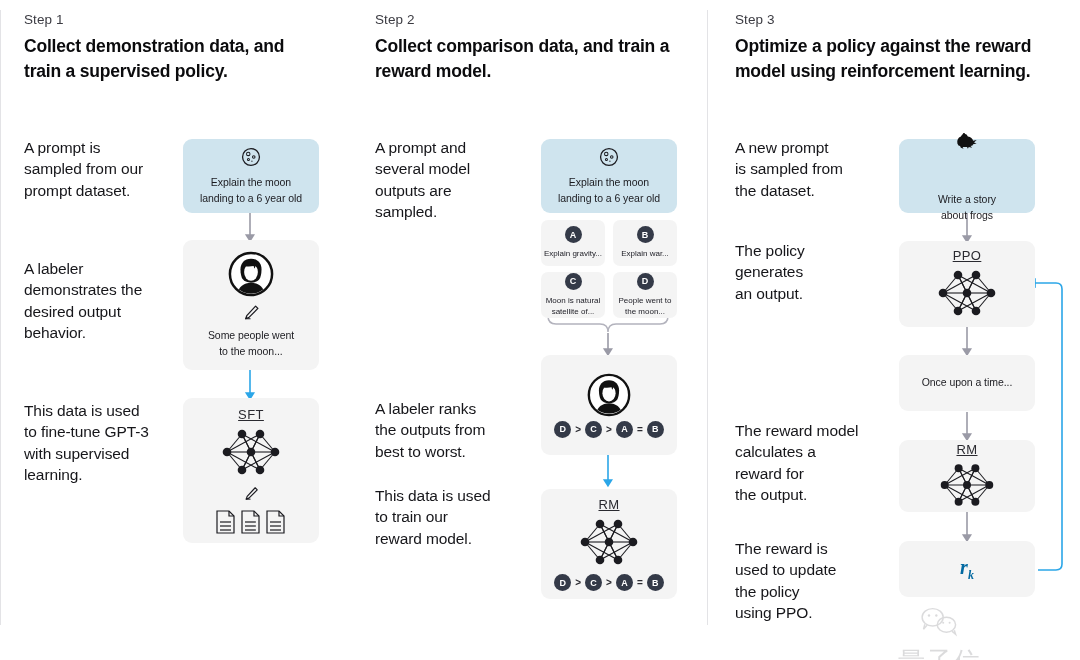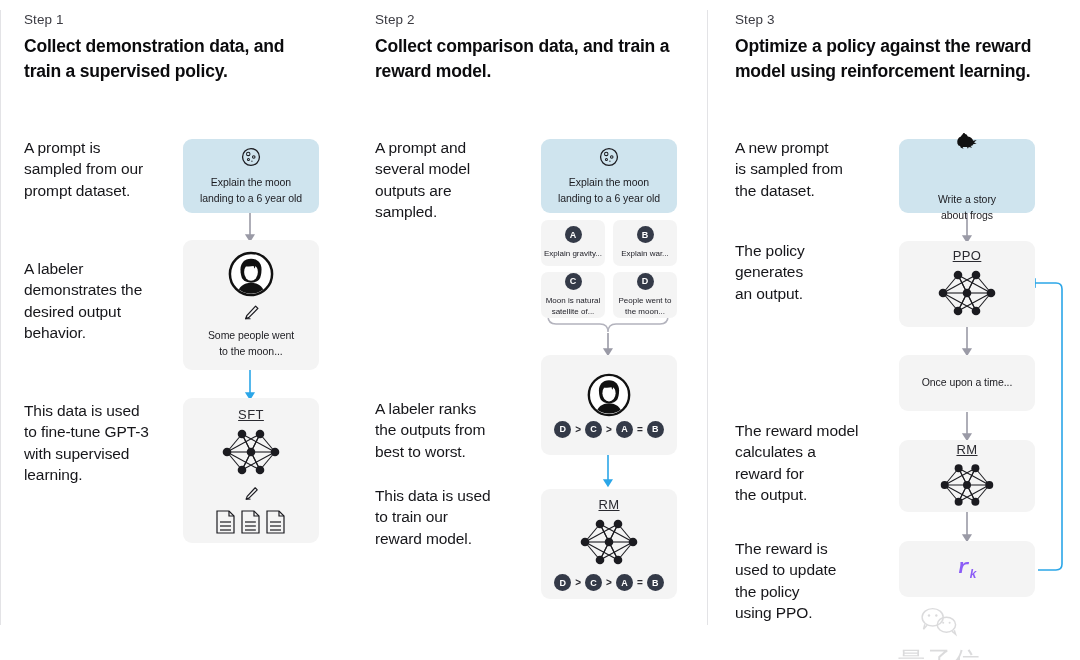--- a/index.html
+++ b/index.html
@@ -67,21 +67,21 @@
     font-size: 13px; color: #2a2a30; letter-spacing: .4px;
     margin-bottom: 2px;
     text-decoration: underline;
   }
   .rank-row {
     display: flex; align-items: center; gap: 4px; margin-top: 4px;
   }
   .rank-op { font-size: 10px; color: #2a2a30; font-weight: bold; }
   .rk {
     font-size: 20px; font-style: italic; font-weight: bold;
-    color: #8b5cf6; font-family: Liberation Mono, monospace;
+    color: #0369a1; font-family: Liberation Serif, serif;
   }
   .rk sub { font-size: 12px; font-style: italic; }
 
   svg { display: block; overflow: visible; }
   .arrow-layer { position: absolute; left: 0; top: 0; width: 1080px; height: 660px; pointer-events: none; }
 
   
   .watermark {
     position: absolute; display: flex; align-items: center; gap: 8px;
     opacity: .30;

